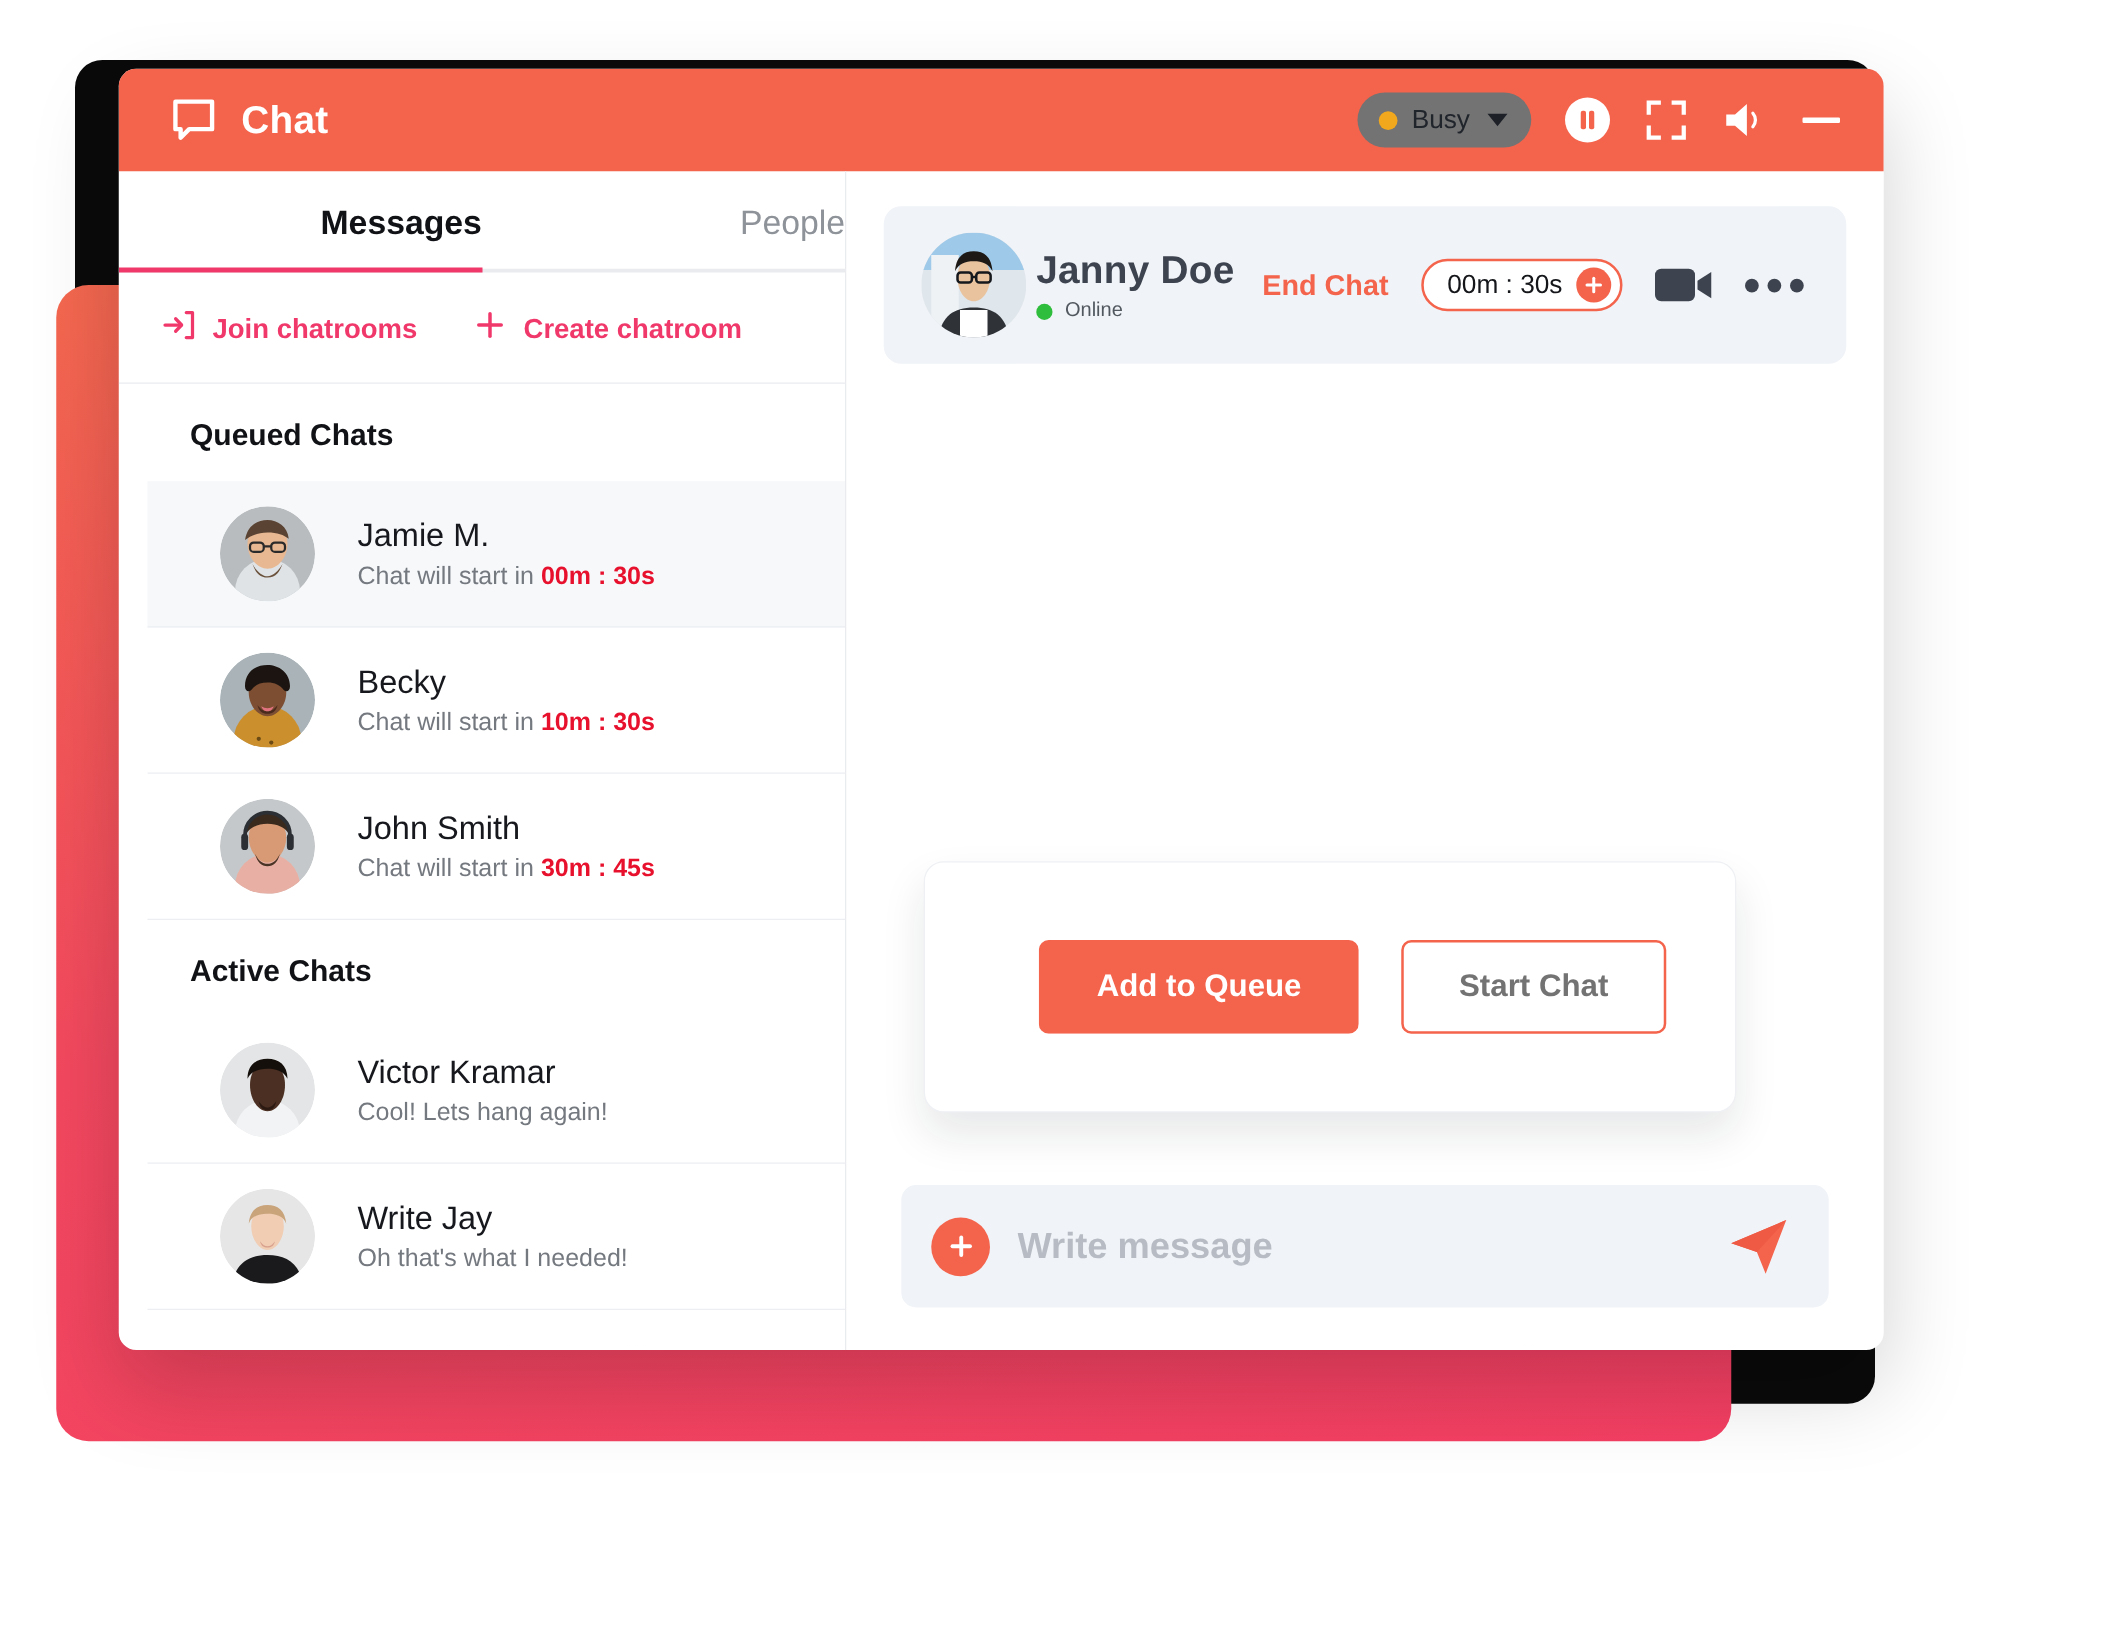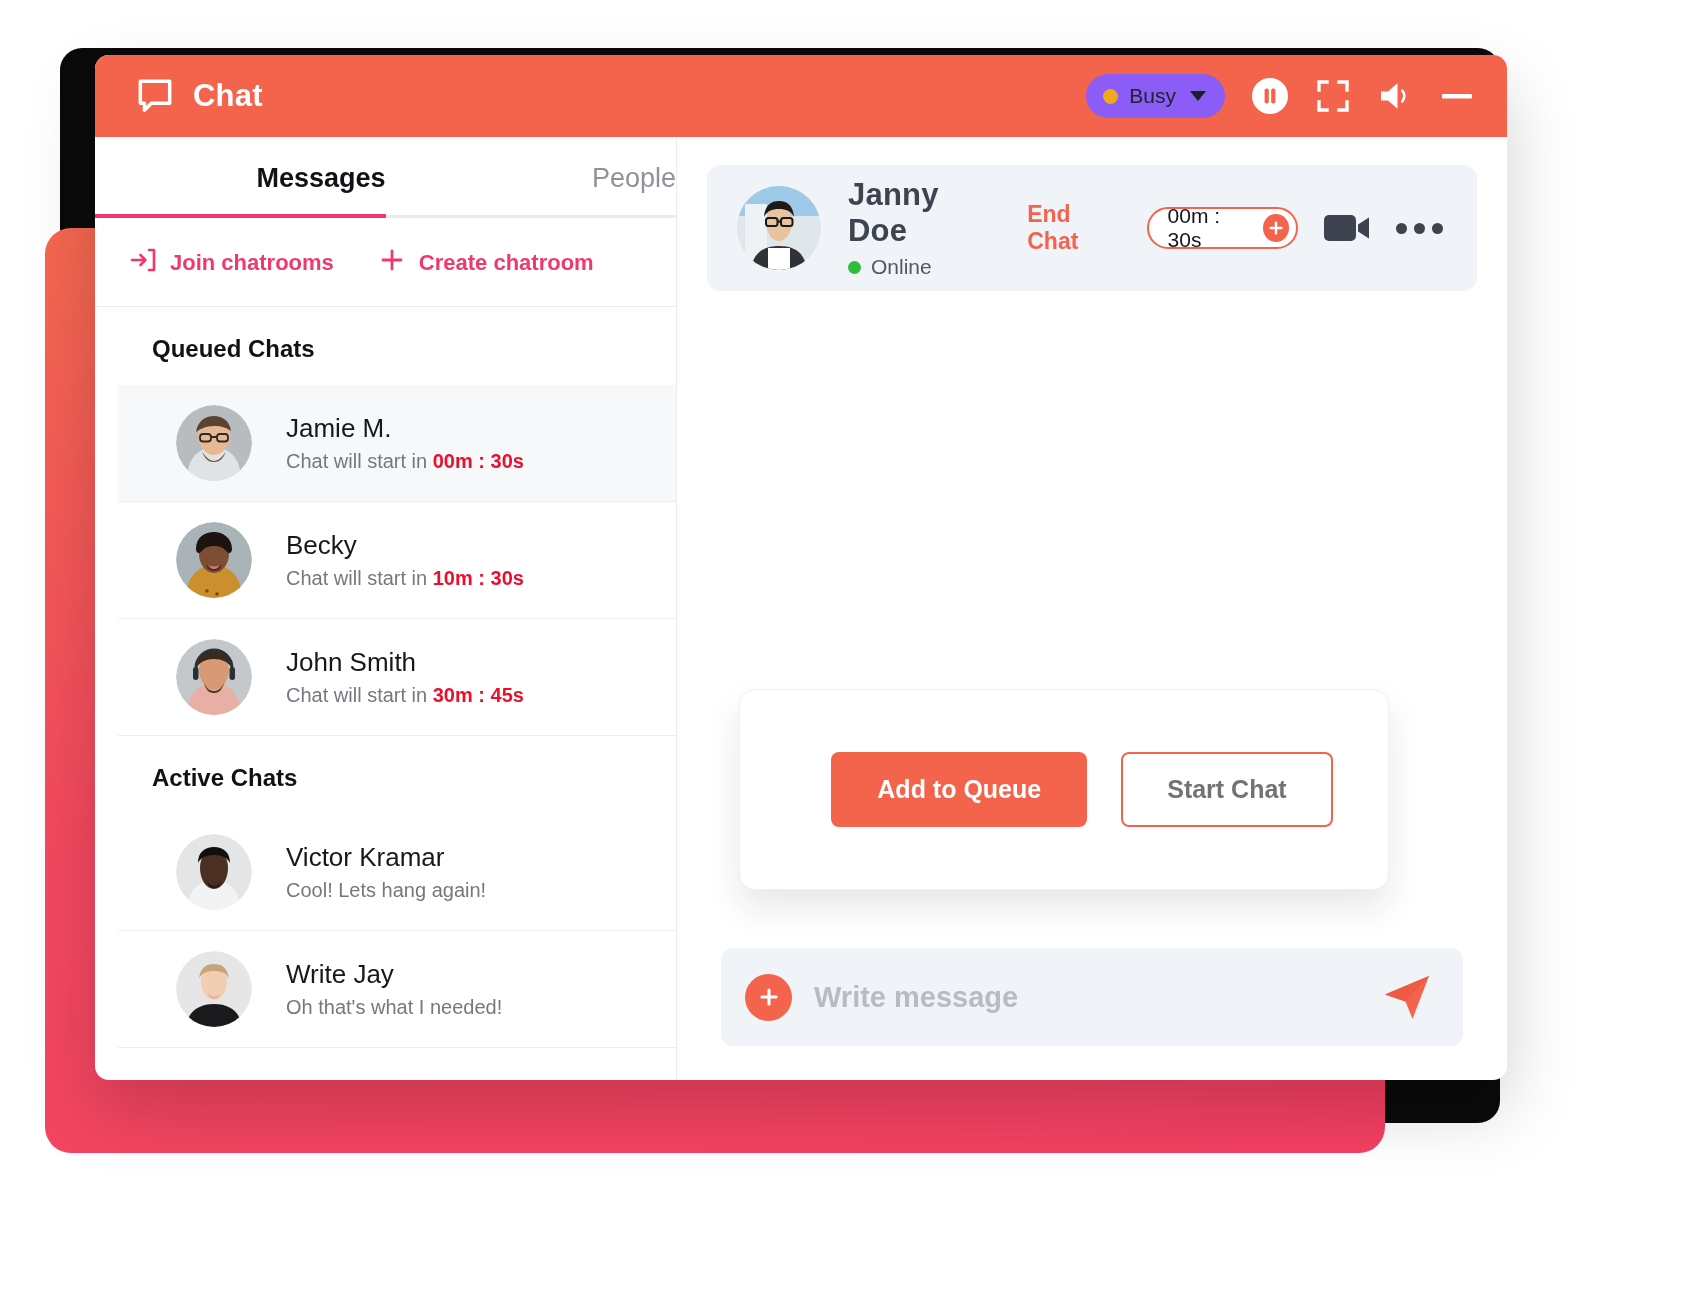--- a/index.html
+++ b/index.html
@@ -63,21 +63,21 @@
   }
   .chat-bubble-icon { width: 40px; height: 40px; display:block; }
 
   .titlebar-right {
     margin-left: auto;
     display: flex;
     align-items: center;
     gap: 26px;
   }
   .status-pill {
-    background: #8b5cf6;
+    background: #737373;
     border-radius: 22px;
     height: 44px;
     display: flex;
     align-items: center;
     gap: 11px;
     padding: 0 19px 0 17px;
   }
   .status-dot {
     width: 15px; height: 15px; border-radius: 50%;
     background: #f2a81d;
@@ -179,27 +179,27 @@
     position: relative;
   }
 
   .conv-header {
     background: #f0f3f7;
     border-radius: 14px;
     height: 126px;
     display: flex;
     align-items: center;
     padding: 0 34px 0 30px;
-    gap: 27px;
+    gap: 8px;
   }
   .conv-avatar { width: 84px; height: 84px; border-radius: 50%; overflow: hidden; flex: 0 0 84px; }
   .conv-avatar svg { display:block; width:100%; height:100%; }
   .conv-id { display: flex; flex-direction: column; gap: 6px; }
   .conv-name { font-size: 31px; font-weight: 700; color: #3d4450; letter-spacing: .2px; }
-  .conv-status { display: flex; align-items: center; gap: 10px; font-size: 21px; color: #525860; }
+  .conv-status { display: flex; align-items: center; gap: 10px; font-size: 16px; color: #525860; }
   .online-dot { width: 13px; height: 13px; border-radius: 50%; background: #2fbd3d; }
 
   .conv-actions { margin-left: auto; display: flex; align-items: center; gap: 26px; }
   .end-chat {
     color: #f4634c; font-size: 23px; font-weight: 700; cursor: pointer;
   }
   .timer-pill {
     border: 2px solid #f4634c;
     border-radius: 22px;
     height: 42px;

